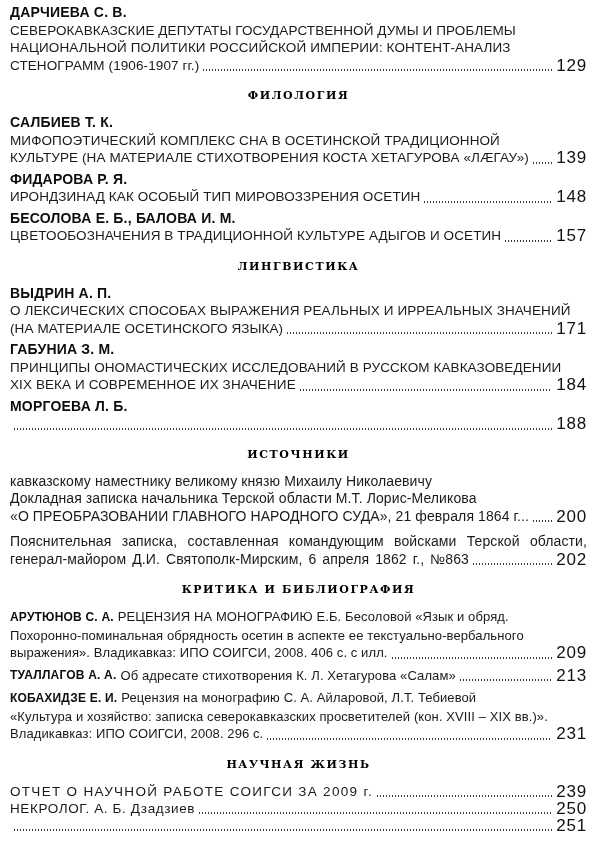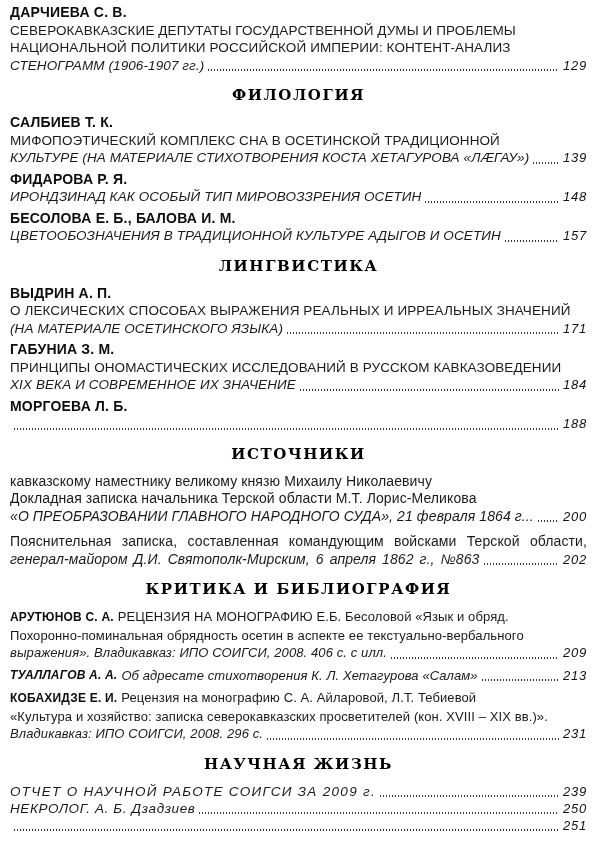--- a/index.html
+++ b/index.html
@@ -12,63 +12,63 @@
   }
   .page {
     box-sizing: border-box;
     width: 600px; height: 652px;
     padding: 4px 13px 4px 10px;
   }
   .section-heading {
     text-align: center;
     font-family: "DejaVu Serif", "Liberation Serif", serif;
     font-weight: 700;
-    font-size: 15px;
+    font-size: 11px;
     line-height: 23px;
     letter-spacing: 1.6px;
     color: #000000;
     margin: 10px 0 7px 0;
     white-space: nowrap;
   }
   .section-heading.gap-before { }
   .entry { margin: 0 0 4px 0; }
   .author {
     font-weight: 700;
     font-size: 14px;
     line-height: 17.5px;
     letter-spacing: 0.2px;
     color: #0d0d0d;
   }
   .tline {
     font-size: 13.5px;
     line-height: 17.5px;
     letter-spacing: 0.1px;
   }
-  .flexline { display: flex; align-items: flex-start; font-style: italic; }
+  .flexline { display: flex; align-items: flex-start; }
   .ttext { white-space: nowrap; }
   .inline-author {
     font-weight: 700;
     font-size: 12px;
     letter-spacing: 0.2px;
     color: #0d0d0d;
     margin-right: 4px;
   }
   .leader {
     flex: 1 1 auto;
     min-width: 6px;
     height: 2px;
     align-self: flex-end;
     margin: 0 4px 3px 3px;
     background-image: radial-gradient(circle, #3a3a3a 0.8px, rgba(0,0,0,0) 1px);
     background-size: 3px 2px;
     background-repeat: repeat-x;
     background-position: left bottom;
   }
   .pnum {
-    font-size: 13px;
+    font-size: 17px;
     letter-spacing: 0.8px;
     white-space: nowrap;
     color: #111111;
   }
   
   .sec-document .tline { font-size: 14px; line-height: 17.5px; }
   .sec-document .entry { margin-bottom: 8px; }
   .sec-document .just { text-align: justify; text-align-last: justify; }
   .sec-document .wsp .ttext { word-spacing: 2px; }
   .sec-review .tline { font-size: 13px; line-height: 17.5px; }

